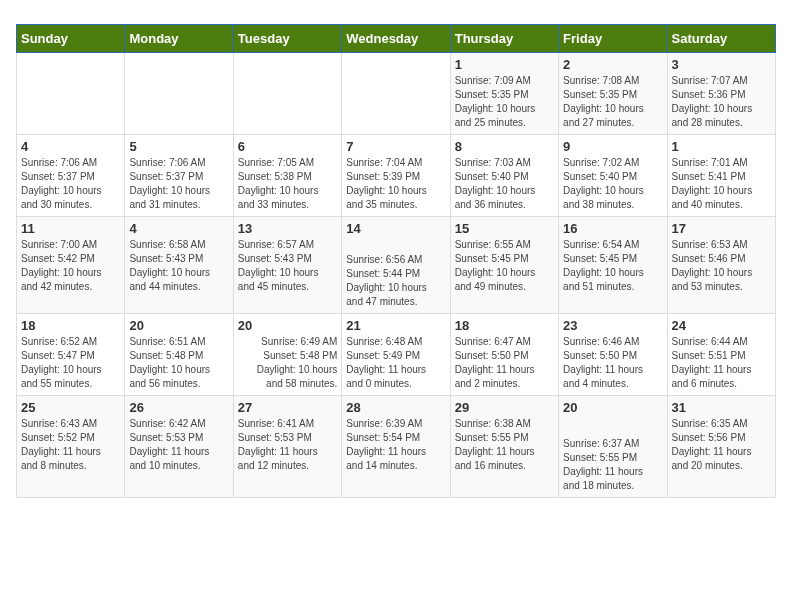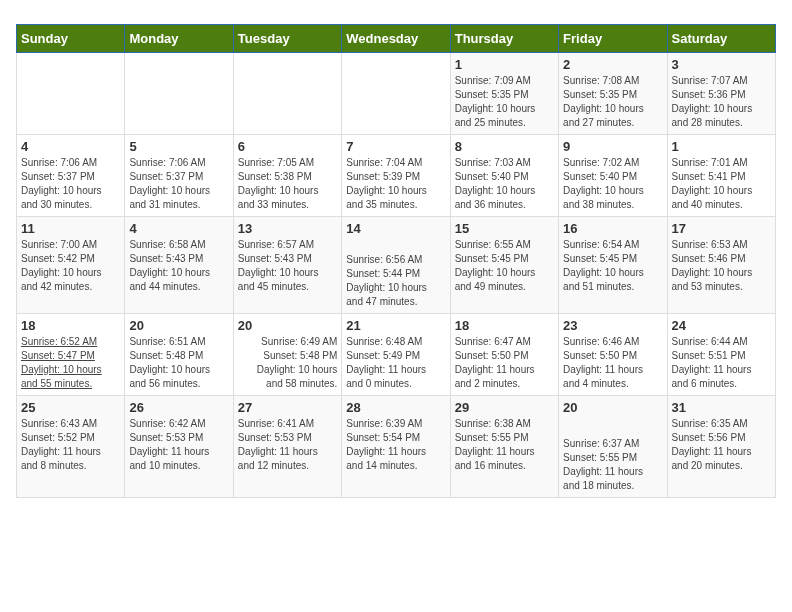--- a/index.html
+++ b/index.html
@@ -210,21 +210,21 @@
           <span class="day-number">17</span>
           <div class="day-info" style="white-space: pre-line;">Sunrise: 6:53 AM
 Sunset: 5:46 PM
 Daylight: 10 hours
 and 53 minutes.</div>
         </td>
       </tr>
       <tr>
         <td>
           <span class="day-number">18</span>
-          <div class="day-info" style="white-space: pre-line; text-decoration: underline;">Sunrise: 6:52 AM
+          <div class="day-info" style="white-space: pre-line;">Sunrise: 6:52 AM
 Sunset: 5:47 PM
 Daylight: 10 hours
 and 55 minutes.</div>
         </td>
         <td>
           <span class="day-number">20</span>
           <div class="day-info" style="white-space: pre-line;">Sunrise: 6:51 AM
 Sunset: 5:48 PM
 Daylight: 10 hours
 and 56 minutes.</div>

